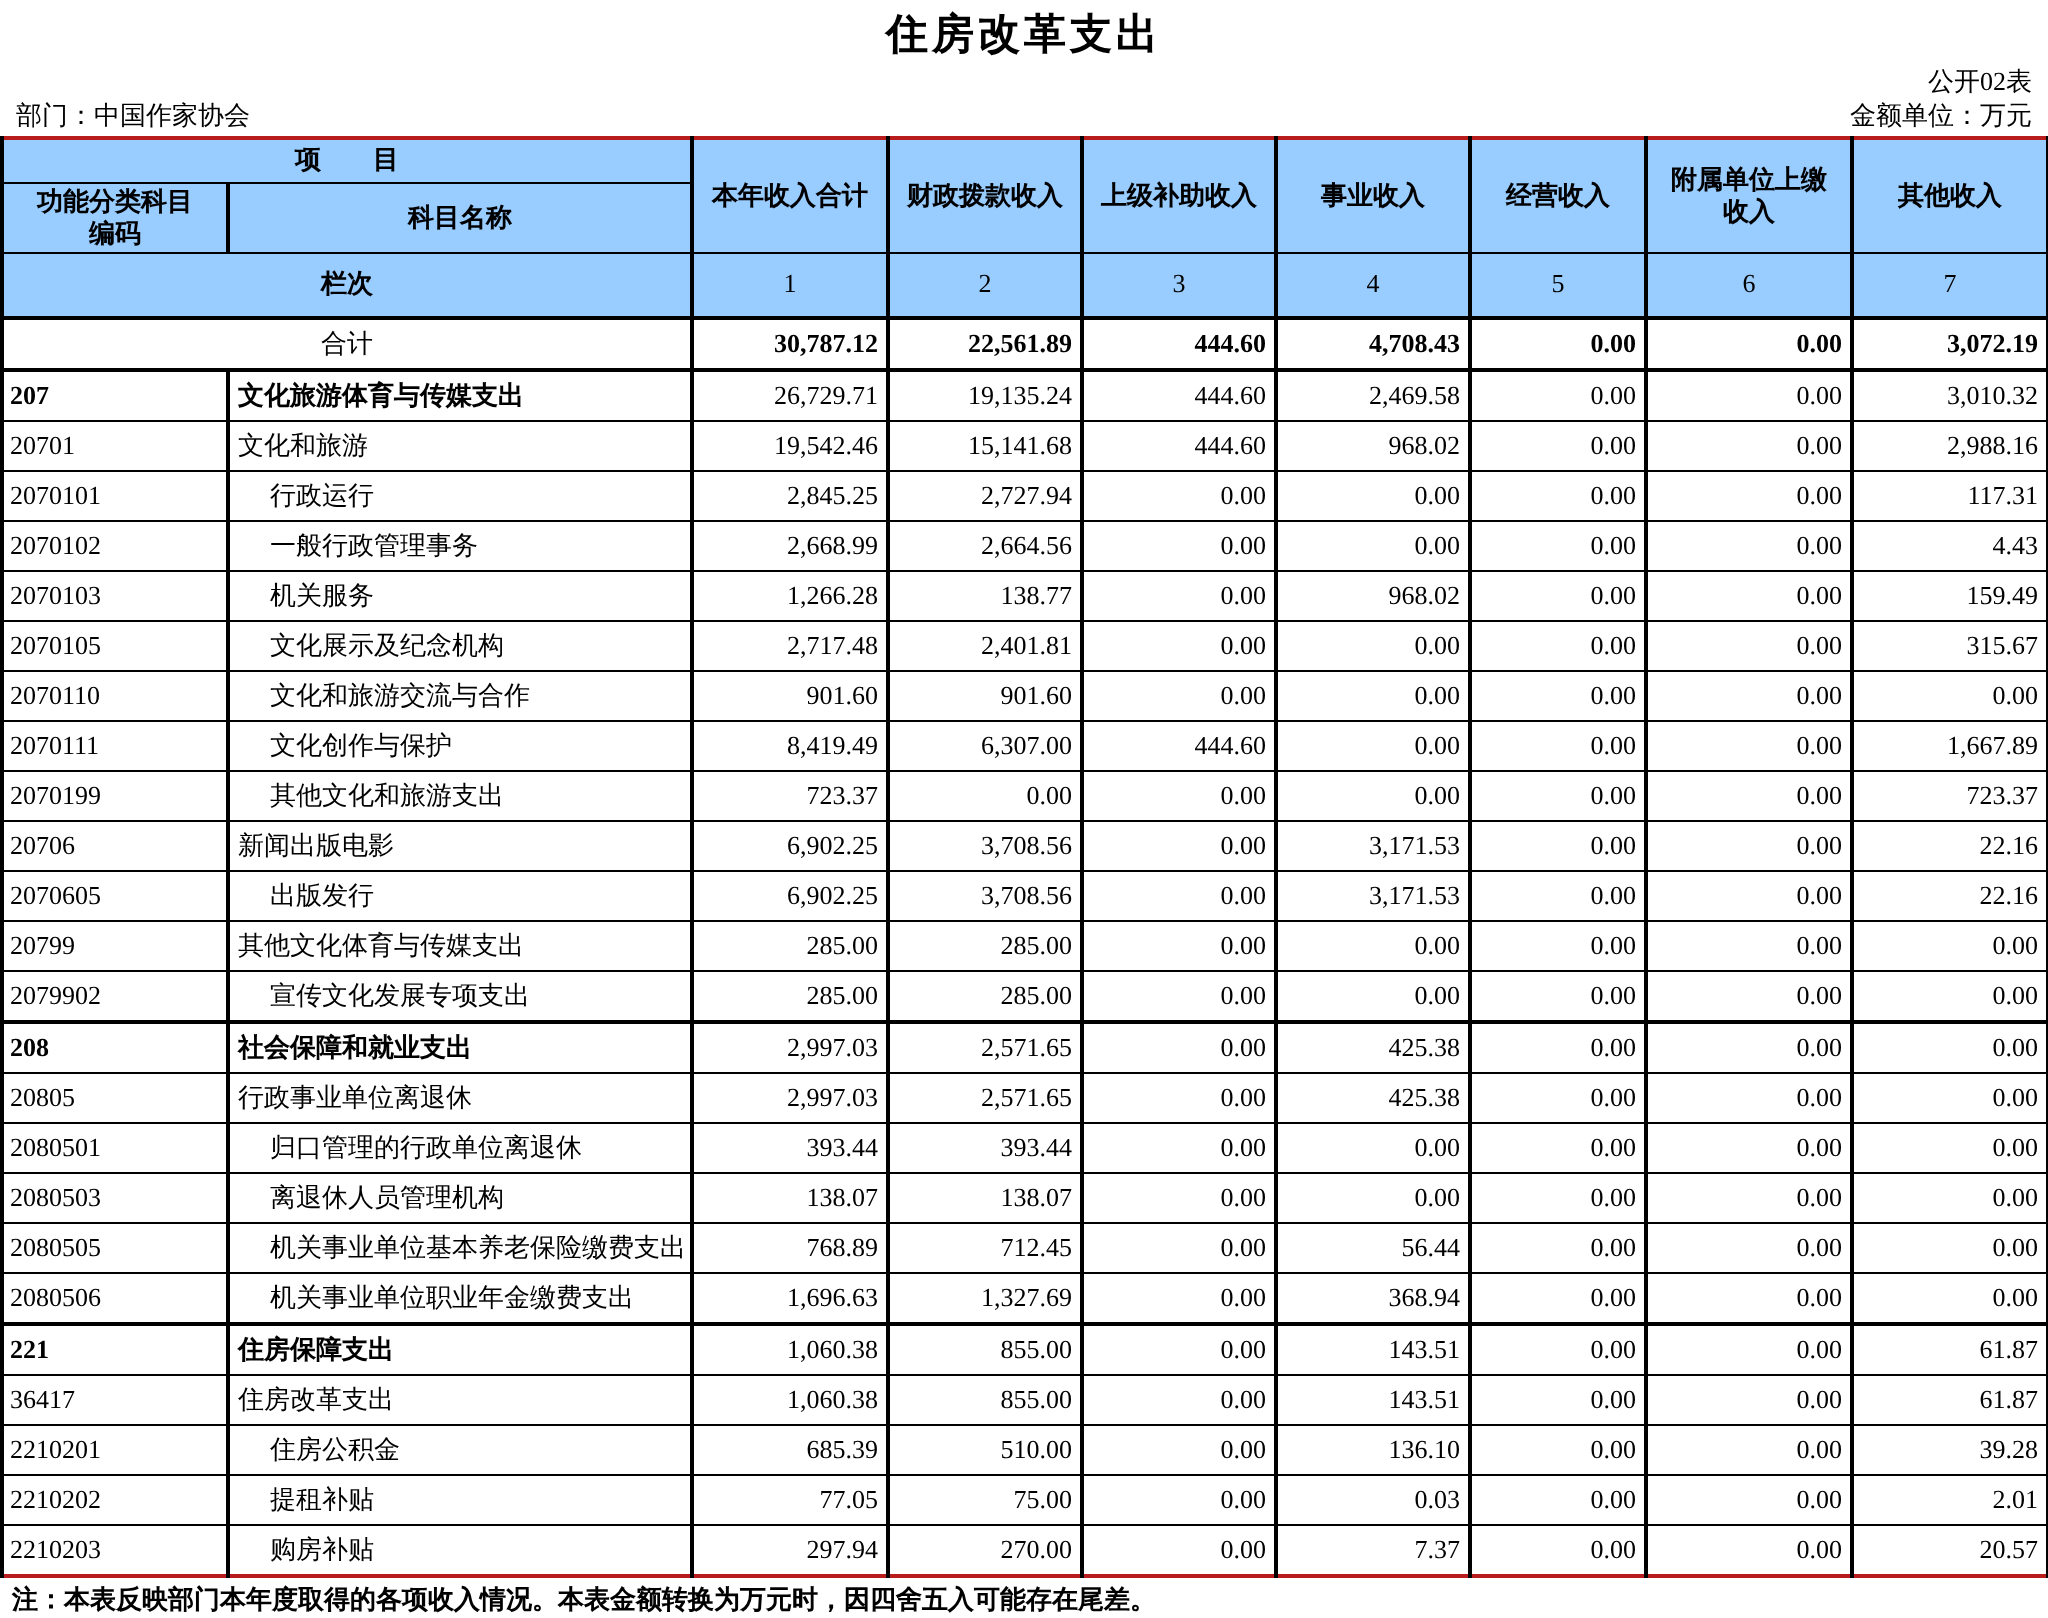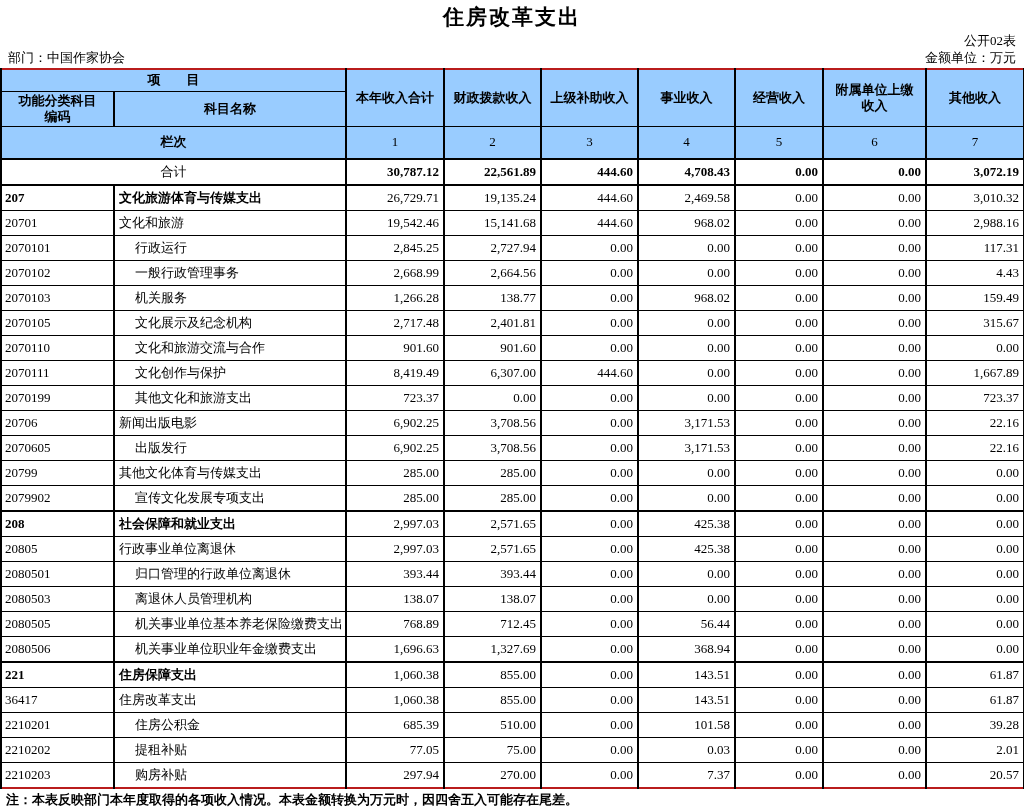--- a/index.html
+++ b/index.html
@@ -350,21 +350,21 @@
         <td class="num">0.00</td>
         <td class="num">0.00</td>
         <td class="num">61.87</td>
       </tr>
       <tr class="lvl3">
         <td class="code">2210201</td>
         <td class="name">住房公积金</td>
         <td class="num">685.39</td>
         <td class="num">510.00</td>
         <td class="num">0.00</td>
-        <td class="num">101.58</td>
+        <td class="num">136.10</td>
         <td class="num">0.00</td>
         <td class="num">0.00</td>
         <td class="num">39.28</td>
       </tr>
       <tr class="lvl3">
         <td class="code">2210202</td>
         <td class="name">提租补贴</td>
         <td class="num">77.05</td>
         <td class="num">75.00</td>
         <td class="num">0.00</td>

